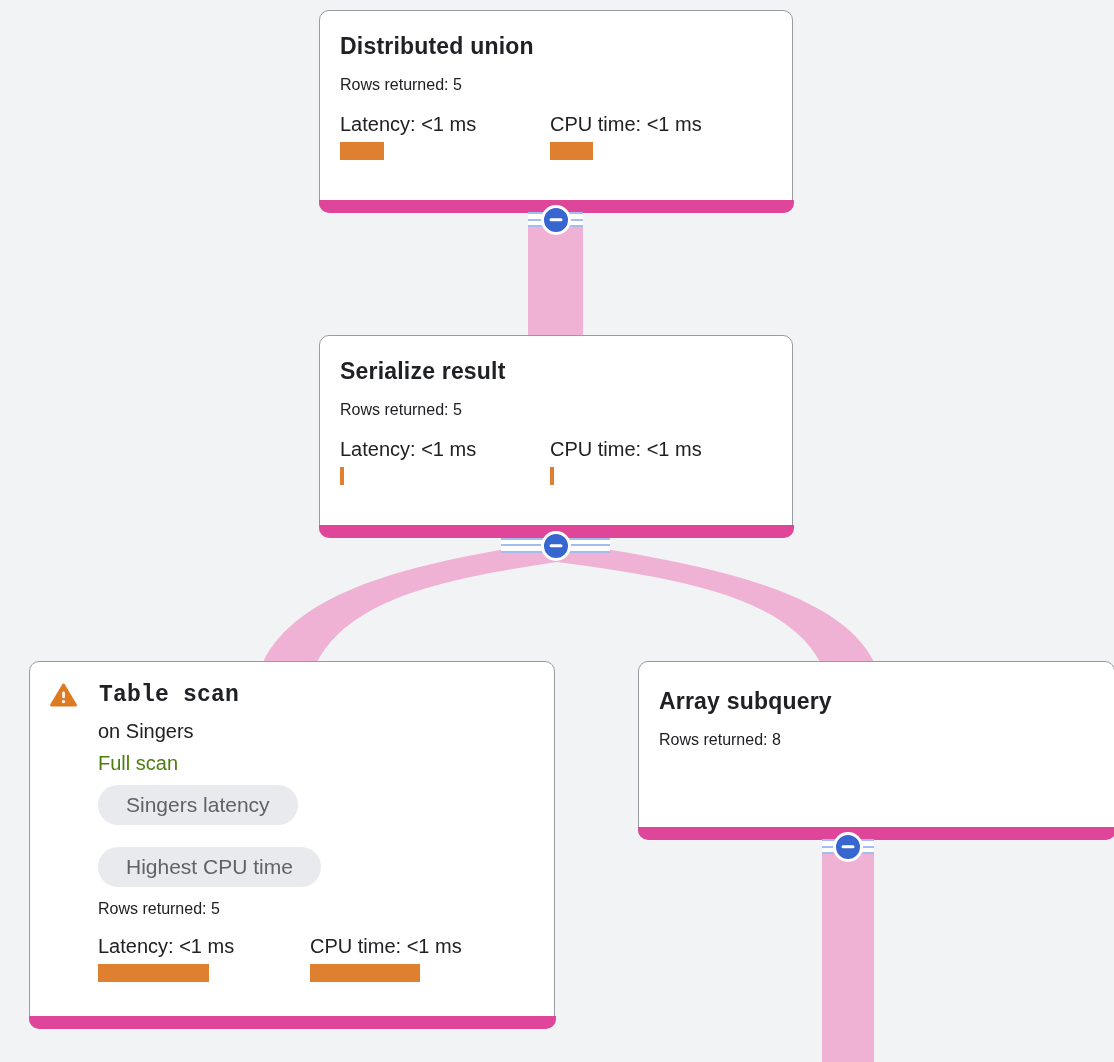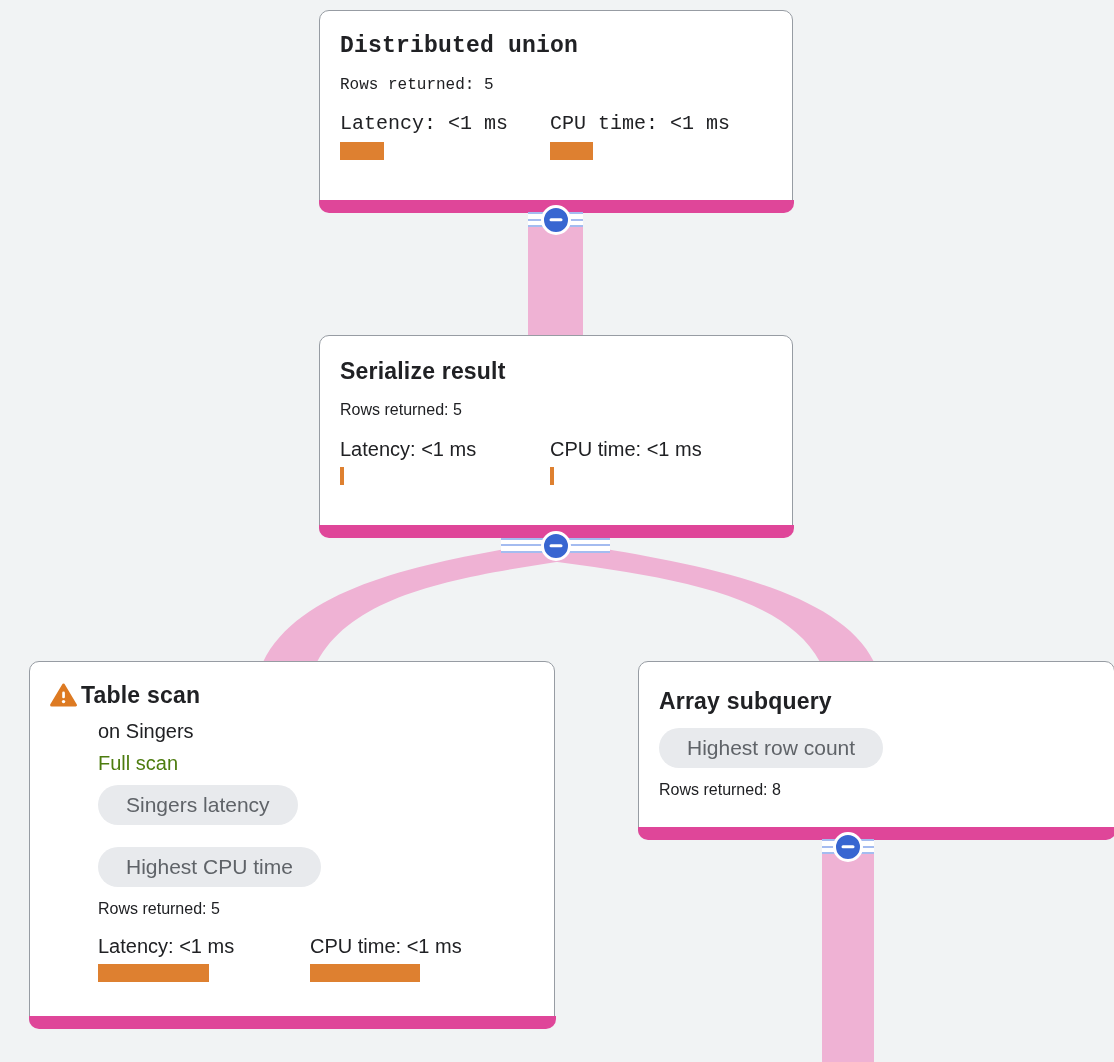--- a/index.html
+++ b/index.html
@@ -25,21 +25,21 @@
   .muted{color:#4d7c0f;}
   .metrics{display:flex;}
   .mcol1{width:210px;}
   .mcol3{width:212px;}
   .mlabel{font-size:20px;line-height:22px;}
   .bar{height:18px;background:#DE8030;margin-top:7px;}
   .pill{
     display:inline-block;background:#E8EAED;color:#5F6368;
     font-size:21px;line-height:40px;padding:0 28px;border-radius:20px;
   }
-  .title-row{display:flex;align-items:center;gap:4px;margin:0 0 8px 0;}
+  .title-row{display:flex;align-items:center;gap:22px;margin:0 0 8px 0;font-family:Liberation Mono, monospace;}
   .indent{margin-left:48px;}
   .collapse{position:absolute;z-index:3;}
   .strip{
     position:absolute;left:0;top:0;right:0;height:15px;
     background:linear-gradient(to bottom,
       #A4BCF0 0 2px,#FFFFFF 2px calc(50% - 1px),
       #A4BCF0 calc(50% - 1px) calc(50% + 1px),
       #FFFFFF calc(50% + 1px) calc(100% - 2px),
       #A4BCF0 calc(100% - 2px) 100%);
   }
@@ -59,21 +59,21 @@
 
 <div id="canvas">
 
   <svg id="connector-layer" width="1114" height="1062" viewBox="0 0 1114 1062">
     <rect x="528" y="206" width="55" height="134" fill="#EFB2D4"></rect>
     <path d="M 528 545 C 430 562, 300 585, 263 662 L 317 662 C 355 590, 470 575, 583 558 L 583 545 Z" fill="#EFB2D4"></path>
     <path d="M 583 545 C 681 562, 837 585, 874 662 L 820 662 C 782 590, 655 575, 528 558 L 528 545 Z" fill="#EFB2D4"></path>
     <rect x="822" y="830" width="52" height="232" fill="#EFB2D4"></rect>
   </svg>
 
-  <div class="node" style="left:319px;top:10px;width:474px;height:202px;font-family:Liberation Mono, monospace;">
+  <div class="node" style="left:319px;top:10px;width:474px;height:202px;">
     <div class="body">
       <div class="title">Distributed union</div>
       <div class="plain">Rows returned: 5</div>
       <div class="metrics">
         <div class="mcol1">
           <div class="mlabel">Latency: &lt;1 ms</div>
           <div class="bar" style="width: 44px;"></div>
         </div>
         <div>
           <div class="mlabel">CPU time: &lt;1 ms</div>
@@ -143,23 +143,20 @@
           </div>
         </div>
       </div>
     </div>
     <div class="accent"></div>
   </div>
 
   <div class="node" style="left:638px;top:661px;width:477px;height:178px;">
     <div class="body" style="padding-top:24px;">
       <div class="title">Array subquery</div>
-      <div>
-        <span class="pill">Highest row count</span>
-      </div>
       <div class="plain" style="margin:10px 0 0 0;">Rows returned: 8</div>
     </div>
     <div class="accent"></div>
   </div>
 
   <div class="collapse" style="left:822px;top:839px;width:52px;height:15px;">
     <div class="strip"></div>
     <div class="circle"></div>
   </div>
 

